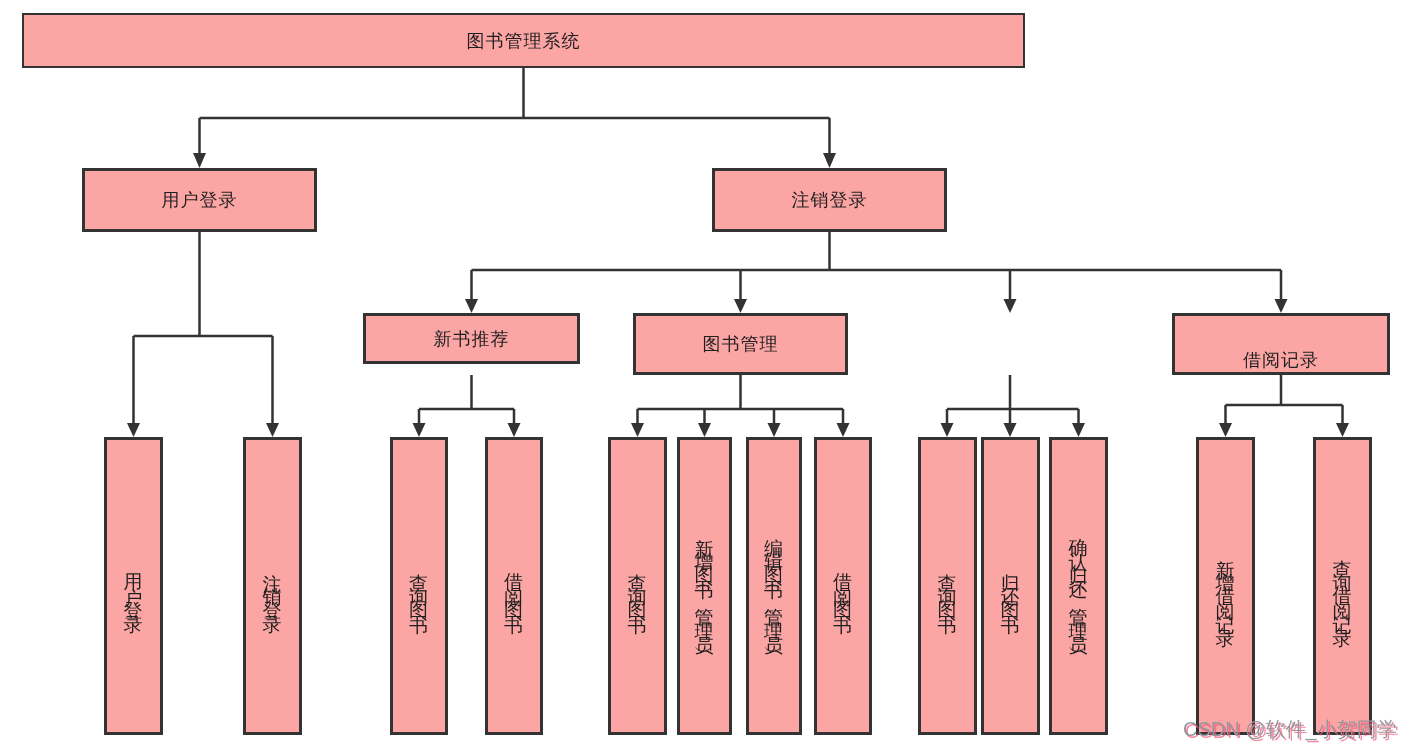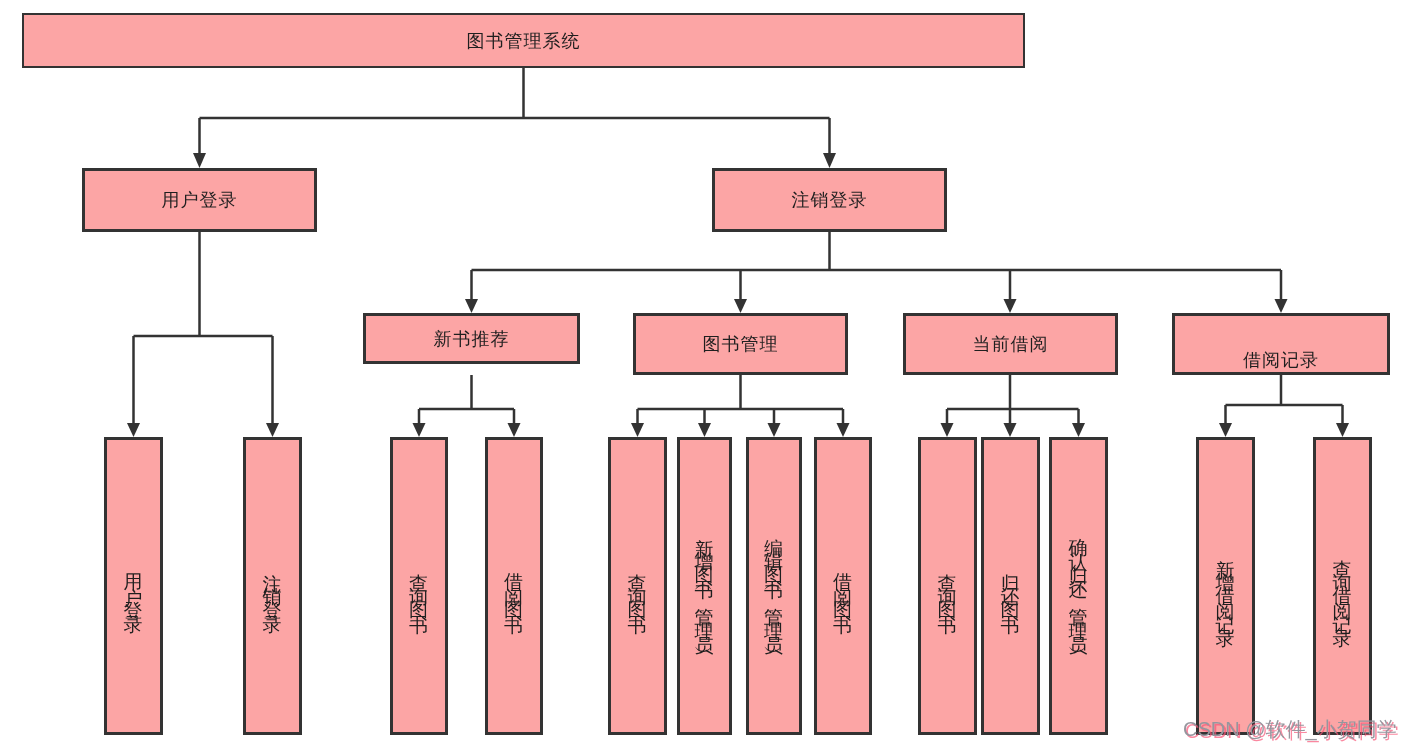--- a/index.html
+++ b/index.html
@@ -92,23 +92,20 @@
   <div class="node" style="left:712px;top:168px;width:235px;height:64px;">
     <span class="hlabel">注销登录</span>
   </div>
 
   <div class="node" style="left:363px;top:313px;width:217px;height:51px;">
     <span class="hlabel">新书推荐</span>
   </div>
   <div class="node" style="left:633px;top:313px;width:215px;height:62px;">
     <span class="hlabel">图书管理</span>
   </div>
-  <div class="node" style="left:903px;top:313px;width:215px;height:62px;">
-    <span class="hlabel">当前借阅</span>
-  </div>
   <div class="node" style="left:1172px;top:313px;width:218px;height:62px;align-items:flex-end;">
     <span class="hlabel">借阅记录</span>
   </div>
 
   <div class="node leaf" style="left:104px;top:437px;width:59px;height:298px;">
     <span class="vlabel">用户登录</span>
   </div>
   <div class="node leaf" style="left:243px;top:437px;width:59px;height:298px;">
     <span class="vlabel">注销登录</span>
   </div>

